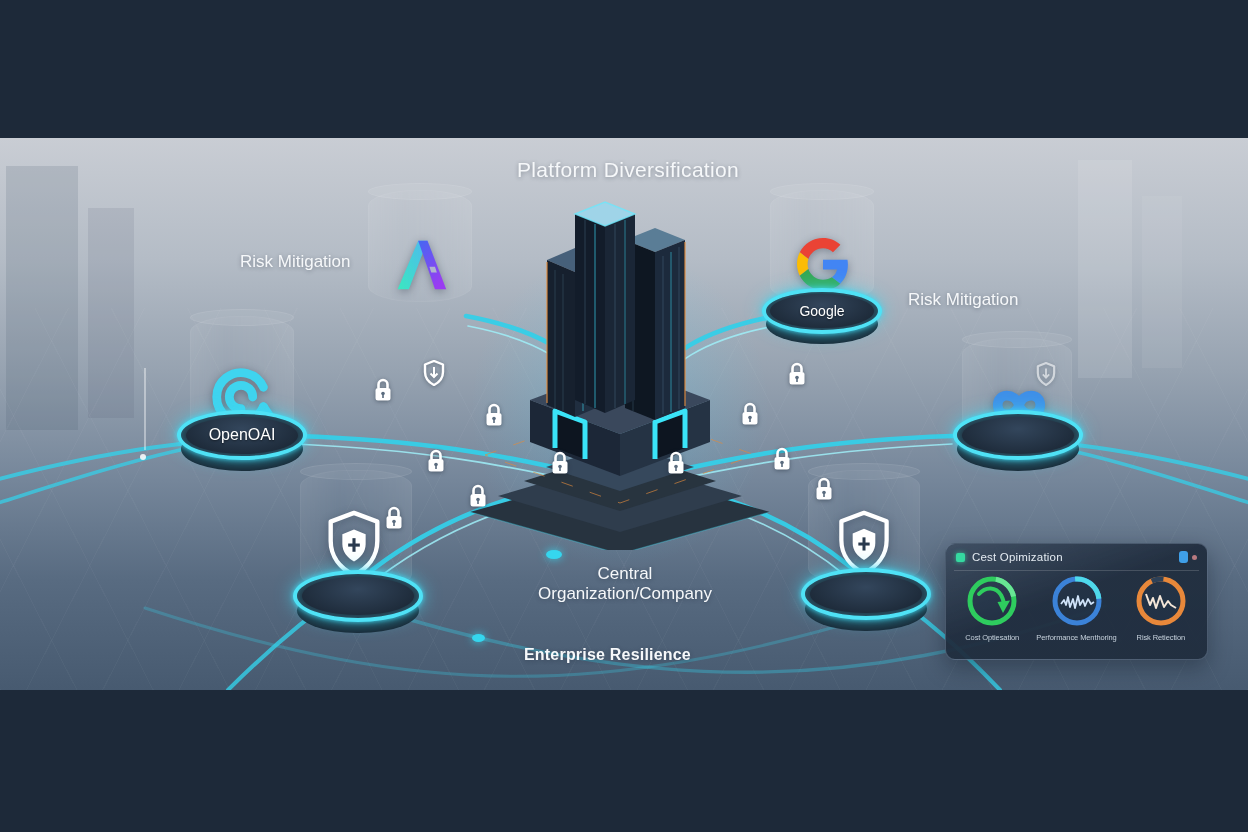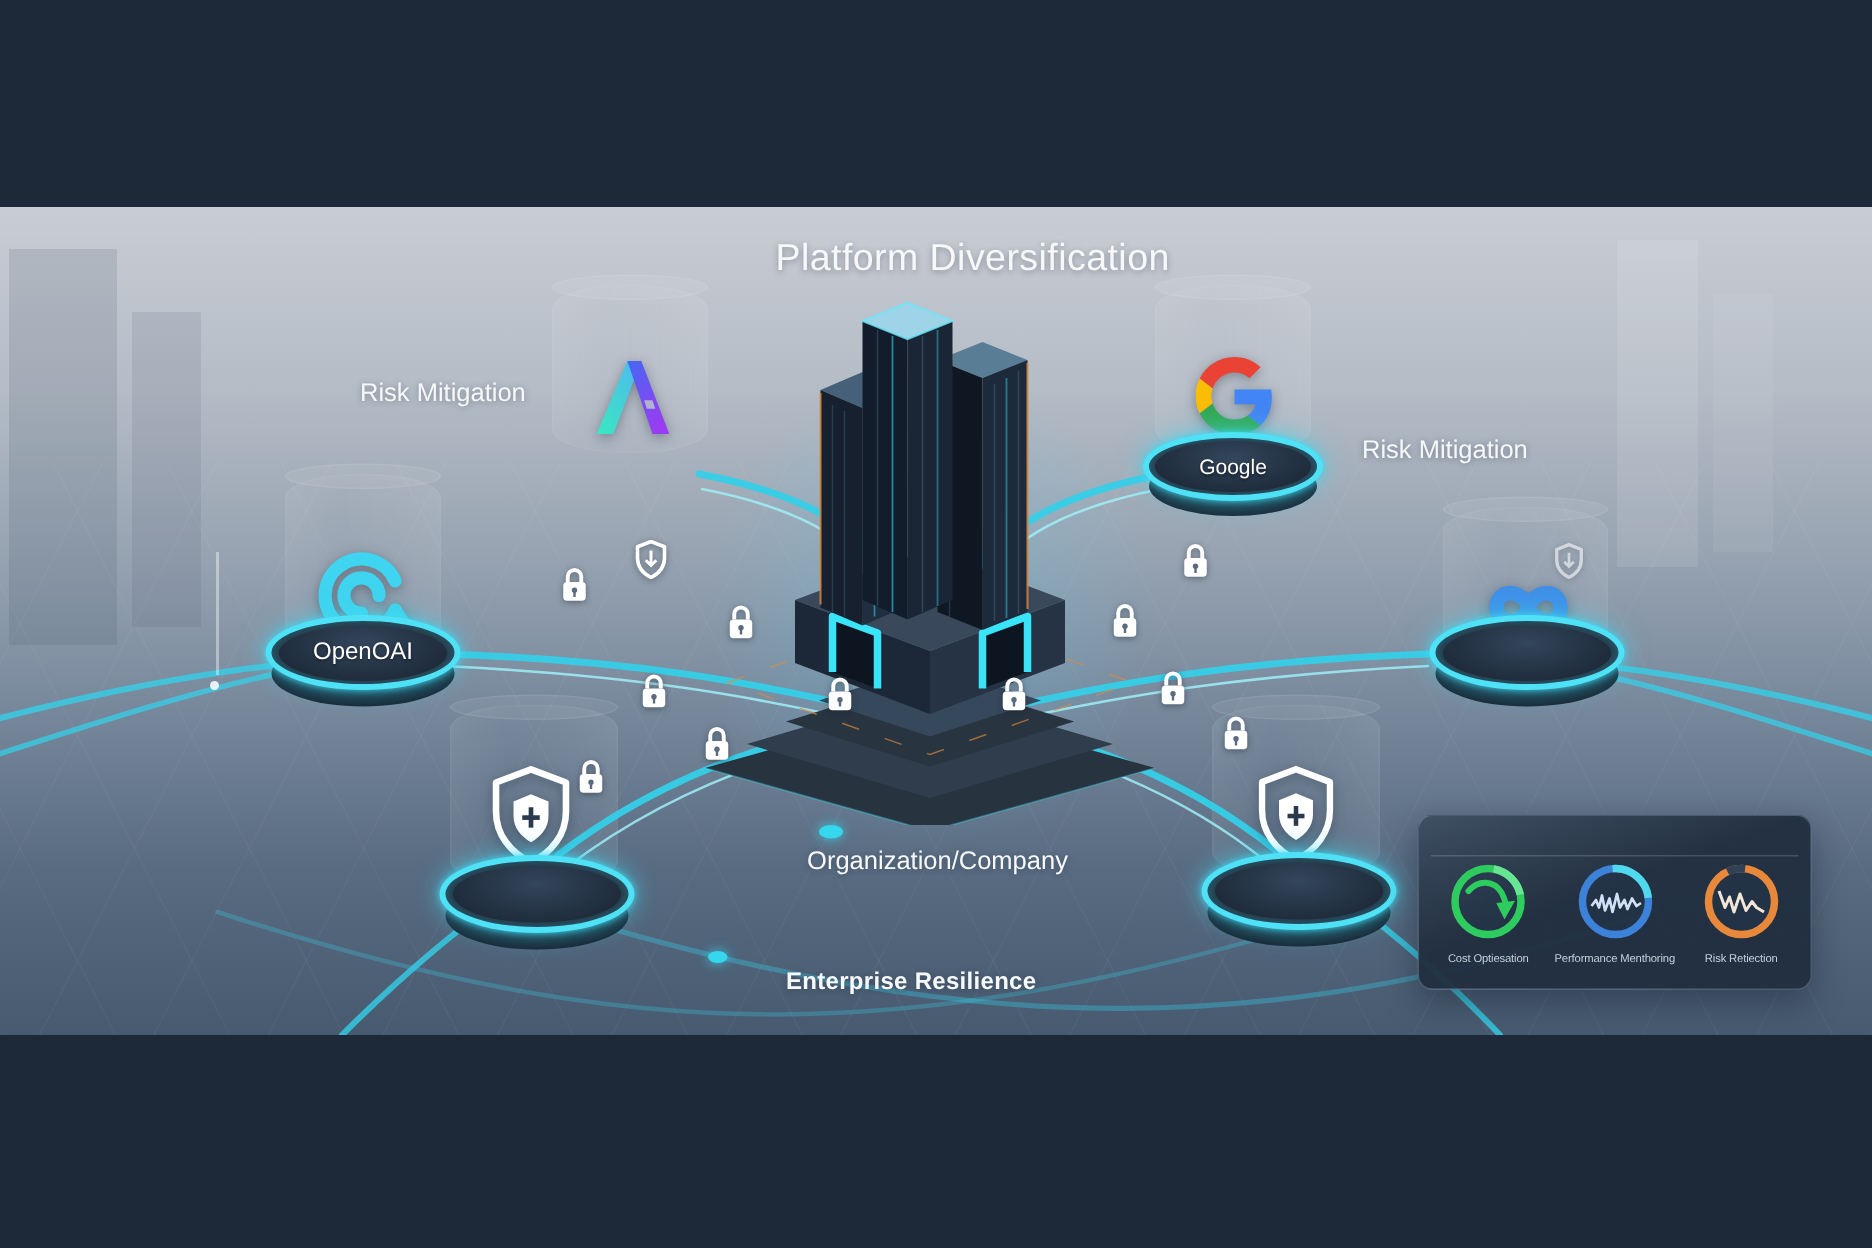--- a/index.html
+++ b/index.html
@@ -14,21 +14,21 @@
     background:
       repeating-linear-gradient(63deg, rgba(255,255,255,.055) 0 1px, transparent 1px 68px),
       repeating-linear-gradient(-63deg, rgba(255,255,255,.055) 0 1px, transparent 1px 68px); }
   .bar { position:absolute; }
   .cyl { position:absolute; border-radius:48px/16px; opacity:.5;
     background:linear-gradient(90deg, rgba(255,255,255,.15), rgba(255,255,255,.03) 35%, rgba(255,255,255,.09) 72%, rgba(255,255,255,.17));
     box-shadow:inset 0 0 0 1px rgba(255,255,255,.08); }
   .cyl::before { content:""; position:absolute; left:0; right:0; top:-7px; height:15px; border-radius:50%;
     background:rgba(255,255,255,.12); border:1px solid rgba(255,255,255,.16); }
   .caption { position:absolute; color:#f6f8fa; text-shadow:0 1px 4px rgba(25,35,50,.35); white-space:nowrap; }
-  .title { font-size:25px; letter-spacing:.3px; font-weight:500; }
+  .title { font-size:21px; letter-spacing:.3px; font-weight:500; }
   .risk { font-size:17px;text-align:center; }
   .center-label { text-align:center; font-size:17px; line-height:1.18; }
   .enterprise { font-size:16px; font-weight:700; letter-spacing:.2px; }
   .node { position:absolute; }
   .disc-under { position:absolute; left:3%; right:3%; top:34%; bottom:-22%; border-radius:50%; background:#17212e; }
   .disc-ring { position:absolute; inset:0; border-radius:50%; border:4px solid #4fe2f6; background:#223140;
     box-shadow:0 0 18px rgba(64,216,242,.75), 0 0 5px rgba(64,216,242,.9), inset 0 0 10px rgba(64,216,242,.35); }
   .disc-top { position:absolute; left:7%; right:7%; top:13%; bottom:13%; border-radius:50%;
     background:radial-gradient(ellipse at 50% 32%, #33465c, #1d2a39 78%);
     display:flex; align-items:center; justify-content:center; }
@@ -154,20 +154,21 @@
         <line x1="160" y1="24" x2="160" y2="208" stroke="rgba(130,190,220,.22)" stroke-width="1"></line>
         <line x1="170" y1="20" x2="170" y2="204" stroke="rgba(60,220,245,.4)" stroke-width="1.2"></line>
         <polygon points="120,14 150,2 180,14 150,26" fill="none" stroke="rgba(110,230,250,.8)" stroke-width="1.4"></polygon>
       </g>
     </svg>
 
     <div class="caption title" style="left:517px;top:20px;">Platform Diversification</div>
     <div class="caption risk" style="left:240px;top:114px;">Risk Mitigation</div>
     <div class="caption risk" style="left:908px;top:152px;">Risk Mitigation</div>
     <div class="caption center-label" style="left:495px;top:426px;width:260px;">
+      <div>Central</div>
       <div>Organization/Company</div>
     </div>
     <div class="caption enterprise" style="left:524px;top:508px;">Enterprise Resilience</div>
 
     <svg class="logo" style="left:393px;top:100px;" width="56" height="54" viewBox="0 0 60 56">
       <defs>
         <linearGradient id="agL" x1="0" y1="1" x2="1" y2="0">
             <stop offset="0" stop-color="#3ae8c0"></stop>
             <stop offset="1" stop-color="#4fb8f0"></stop>
           </linearGradient>
@@ -318,20 +319,26 @@
       <path d="M11 1 L20 4.5 V12 C20 18 16 22.5 11 25 C6 22.5 2 18 2 12 V4.5 Z" fill="none" stroke="#fff" stroke-width="2.4" stroke-linejoin="round"></path>
       <path d="M11 7 V17 M7.5 13.5 L11 17 L14.5 13.5" fill="none" stroke="#fff" stroke-width="2"></path>
     </svg>
 
     <div class="dot-cyan" style="left:546px;top:412px;width:16px;height:9px;"></div>
     <div class="dot-cyan" style="left:472px;top:496px;width:13px;height:8px;"></div>
     <div class="dot-white" style="left:140px;top:316px;width:6px;height:6px;"></div>
     <div class="vline" style="left:144px;top:230px;height:82px;"></div>
 
     <div class="panel">
+      <div class="panel-header">
+        <div class="panel-bullet"></div>
+        <div class="panel-title">Cest Opimization</div>
+        <div class="panel-pill"></div>
+        <div class="panel-mini-dot"></div>
+      </div>
       <div class="panel-divider"></div>
       <div class="gauges">
 
         <div class="gauge">
           <svg width="52" height="52" viewBox="0 0 52 52">
             <circle cx="26" cy="26" r="22" fill="#243850" fill-opacity=".3" stroke-width="5" stroke="#2ecc5e"></circle>
             <circle cx="26" cy="26" r="22" fill="none" stroke="#6fe89a" stroke-width="5" stroke-dasharray="26 112" transform="rotate(-80 26 26)" opacity=".9"></circle>
             <path d="M13 19 C20 11 30 12 35 20 C37 24 38 27 38 30" fill="none" stroke-width="4" stroke-linecap="round" stroke="#2ecc5e"></path>
             <polygon points="31.5,27 44,25.5 37,38" fill="#2ecc5e"></polygon>
           </svg>

